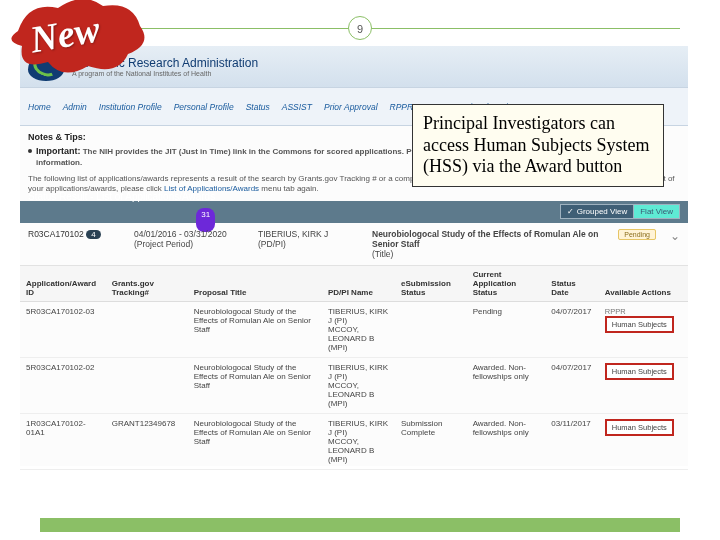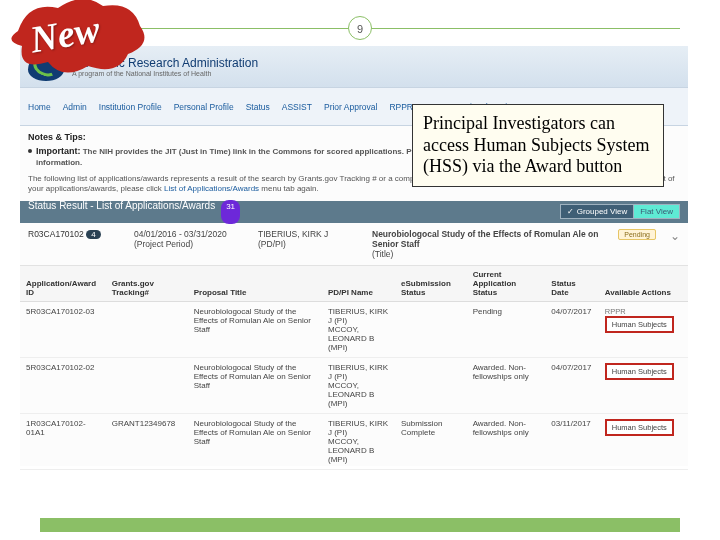--- a/index.html
+++ b/index.html
@@ -28,35 +28,35 @@
 
   
   .era-hdr { background: linear-gradient(#e6eef5, #d3e0ed); height: 42px; display: flex; align-items: center; padding: 0 8px; gap: 8px; border-bottom: 1px solid #c7d4e2; }
   .era-logo { display: flex; align-items: center; gap: 4px; }
   .era-logo .swish { width: 36px; height: 28px; background: #103c72; border-radius: 50% 50% 50% 50% / 60% 60% 40% 40%; position: relative; }
   .era-logo .swish .g { position:absolute; top:3px; left:5px; width:26px; height:20px; border:3px solid #6cc04a; border-radius:50%; border-top-color:transparent; border-right-color:transparent; transform:rotate(20deg);}
   .era-title { color: #103c72; font-size: 12px; font-weight: normal; }
   .era-sub { color: #666; font-size: 7px; }
 
   
-  .era-tabs { height: 38px; background: #eef3f9; border-bottom: 1px solid #c7d4e2; display: flex; align-items: center; gap: 12px; padding: 0 8px; font-size: 8.5px; color: #185a9d; }
+  .era-tabs { height: 38px; background: #eef3f9; border-bottom: 1px solid #c7d4e2; display: flex; align-items: center; gap: 12px; padding: 0 8px; font-size: 8.5px; color: #185a9d; font-style: italic; }
   .era-tab { cursor: pointer; }
 
   
   .notes { padding: 6px 8px; font-size: 8px; }
   .notes b { color: #222; font-size: 9px; }
   .notes .imp { margin-top: 4px; display: flex; gap: 4px; font-weight: bold; }
   .notes .bullet { width:4px;height:4px;background:#333;border-radius:50%;margin-top:3px;flex:none;}
   .notes .txt { color: #555; line-height: 1.3; }
   .following { padding: 0 8px 6px; font-size: 8px; color: #555; line-height: 1.3; }
   .following a { color:#185a9d; text-decoration:none;}
 
   
   .status-bar { background: #5d7a8c; color: #fff; height: 22px; display: flex; align-items: center; justify-content: space-between; padding: 0 8px; font-size: 10px; }
-  .status-bar .left { display:flex; align-items:flex-start; gap:6px;}
+  .status-bar .left { display:flex; align-items:flex-end; gap:6px;flex-direction:column;}
   .status-bar .badge { background:#6d28d9; border-radius:8px; padding:0 5px; font-size:8px; line-height:14px; height:24px;}
   .view-tog { display:flex; align-items:center; gap:0; }
   .view-btn { font-size:8px; padding:2px 6px; border:1px solid #9fb2c0; background:#5eead4; color:#3a5a73;}
   .view-btn.act { background:#3f5f76; color:#fff;}
   .view-btn .ck { margin-right:3px;}
   .view-btn.flat { border-left:0;}
 
   
   .summary { display:flex; padding:6px 8px; gap:14px; border-bottom:1px solid #e2e2e2; align-items:flex-start;}
   .summary .appid { font-size:8.5px; color:#333; flex:0 0 92px;}

